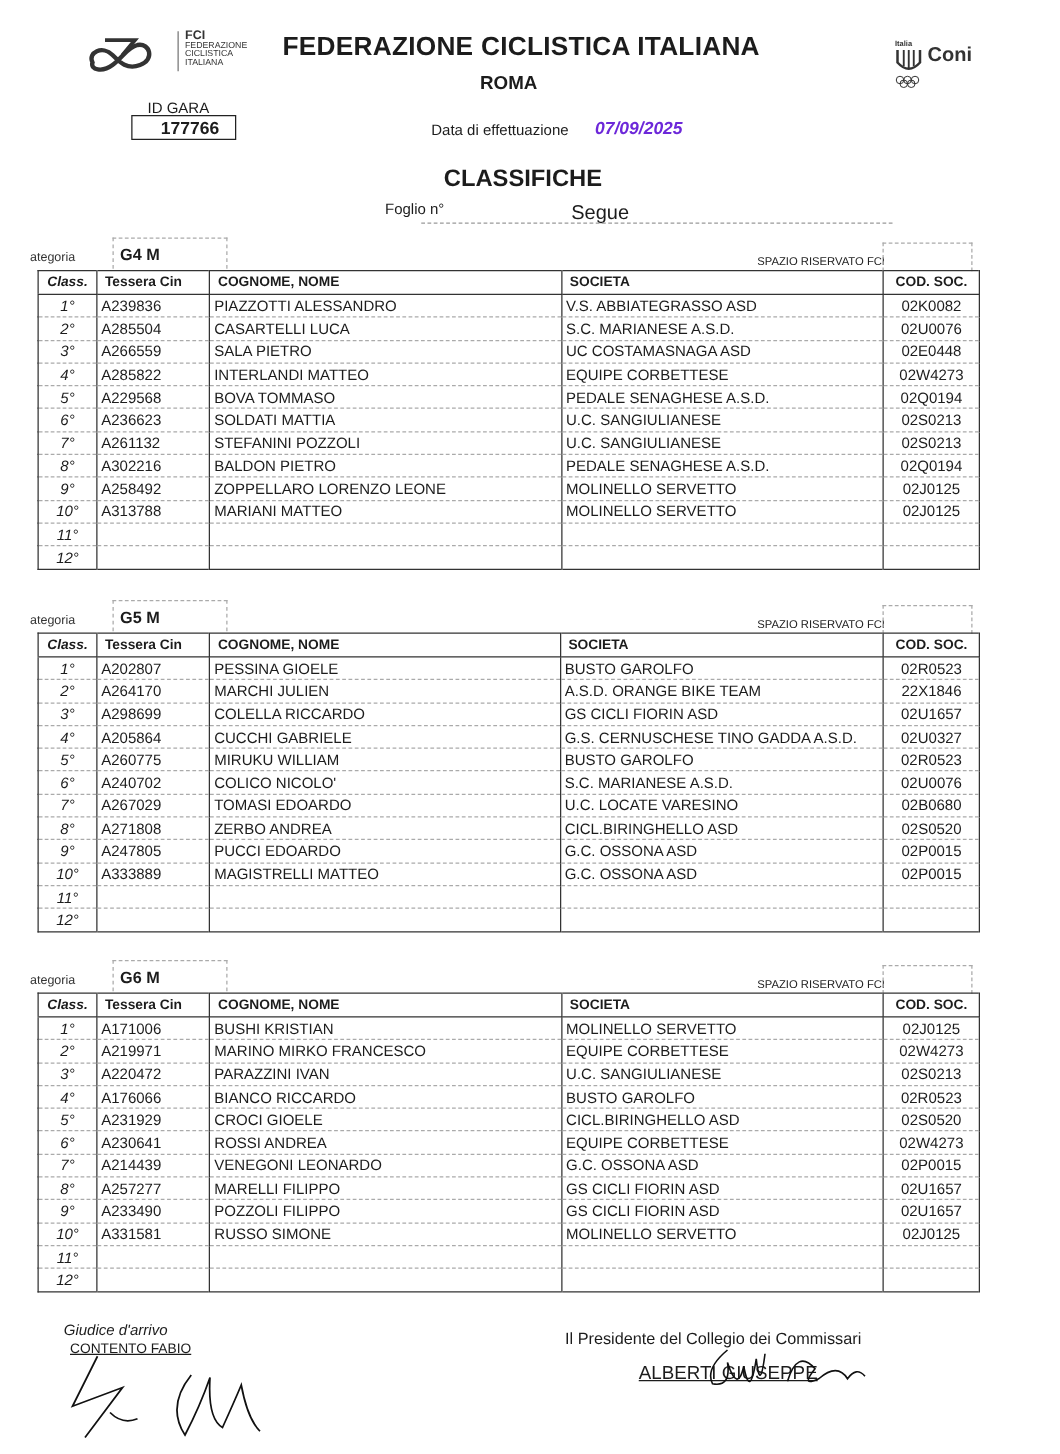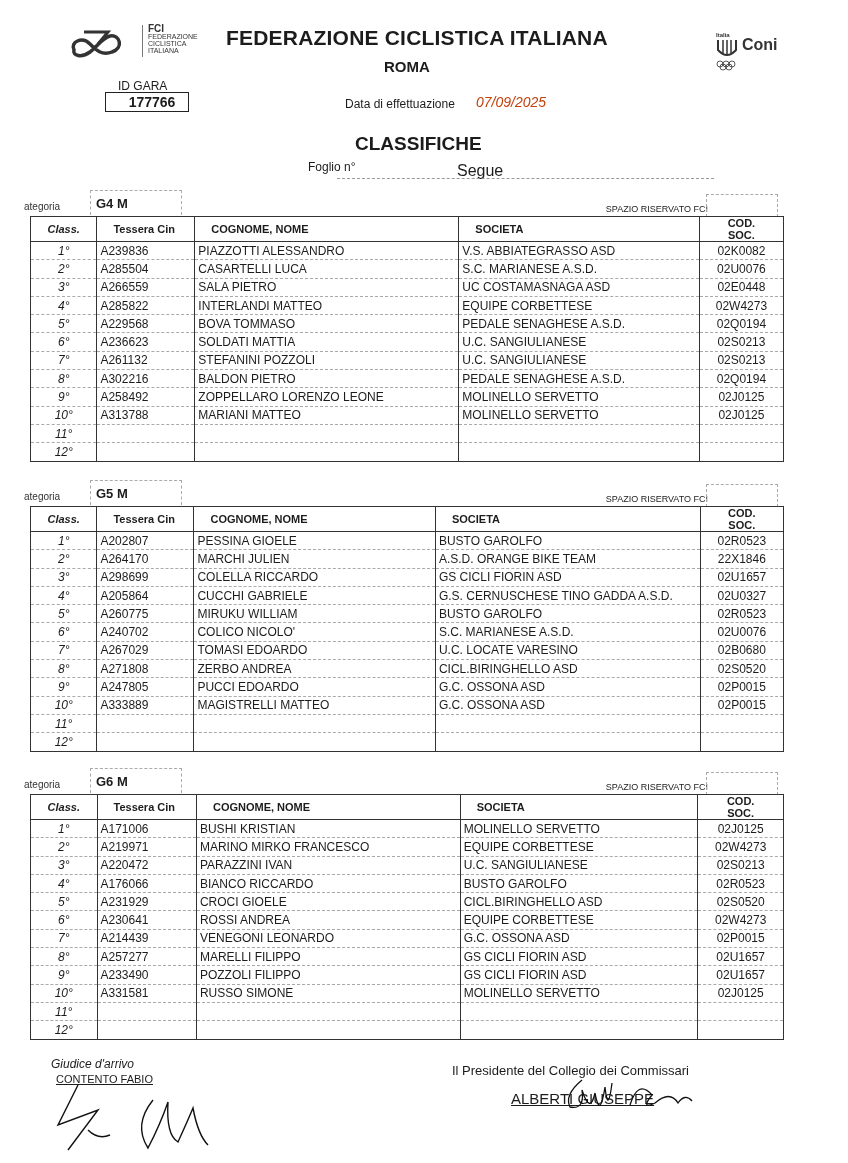--- a/index.html
+++ b/index.html
@@ -13,39 +13,39 @@
   .fci-text b { font-size:10px; display:block; margin-bottom:1px; }
   .fci-divider { left:142px; top:25px; width:1px; height:32px; background:#777; }
   .fed-title { left:226px; top:26px; font-size:21px; font-weight:bold; letter-spacing:0.2px; }
   .city { left:384px; top:58px; font-size:15px; font-weight:bold; }
   .coni { left:714px; top:30px; }
   .coni-text { left:742px; top:36px; font-size:16px; font-weight:bold; color:#333; }
   .idgara-label { left:118px; top:79px; font-size:12px; }
   .idgara-box { left:105px; top:92px; width:72px; height:18px; border:1.5px solid #222;
                 font-weight:bold; font-size:14px; text-align:center; line-height:18px;padding-left:10px; }
   .date-label { left:345px; top:97px; font-size:12px; }
-  .date-val { left:476px; top:94px; font-size:14px; font-weight:normal; font-style:italic; color:#c2410c; }
+  .date-val { left:476px; top:94px; font-size:14px; font-weight:bold; font-style:italic; color:#6d28d9; }
   .class-title { left:355px; top:133px; font-size:19px; font-weight:bold; }
   .foglio { left:308px; top:160px; font-size:12px; }
   .segue { left:457px; top:162px; font-size:16px; }
   .foglio-line { left:337px; top:178px; width:377px; height:0; border-top:1px dashed #999; }
 
   
   .section { position:absolute; left:24px; width:760px; }
   .cat-label { position:absolute; left:0; top:11px; font-size:10px; color:#333; }
   .cat-box { position:absolute; left:66px; top:0; width:90px; height:24px;
              border-left:1px dashed #aaa; border-top:1px dashed #aaa; border-right:1px dashed #aaa; }
   .cat-val { position:absolute; left:72px; top:6px; font-size:13px; font-weight:bold; }
   .spazio { position:absolute; right:76px; top:14px; font-size:9px;padding-left:20px; }
   .spazio-box { position:absolute; right:6px; top:4px; width:70px; height:22px;
                 border:1px dashed #aaa; border-bottom:none; }
   table.grid { position:absolute; left:6px; top:26px; width:754px; border-collapse:collapse;
                border:1.6px solid #333; }
   table.grid th { font-size:11px; font-weight:bold; height:18px; border-bottom:1.6px solid #333;
-                  border-right:1.2px solid #333; padding:0 16px; }
+                  border-right:1.2px solid #333; padding:0 6px; }
   table.grid td { font-size:12px; height:17.3px; padding:0 3px; border-right:1.2px solid #333;
                   border-bottom:1px dashed #aaa; white-space:nowrap; }
   table.grid tr:last-child td { border-bottom:none; }
   .c-class { width:34px; text-align:center; font-style:italic; }
   .c-tess { width:78px; text-align:left; }
   .c-name { width:270px; text-align:left; }
   .c-soc { width:246px; text-align:left; }
   .c-cod { width:64px; text-align:center; }
   th.c-name, th.c-soc { }
   th.c-tess { text-align:left; }

